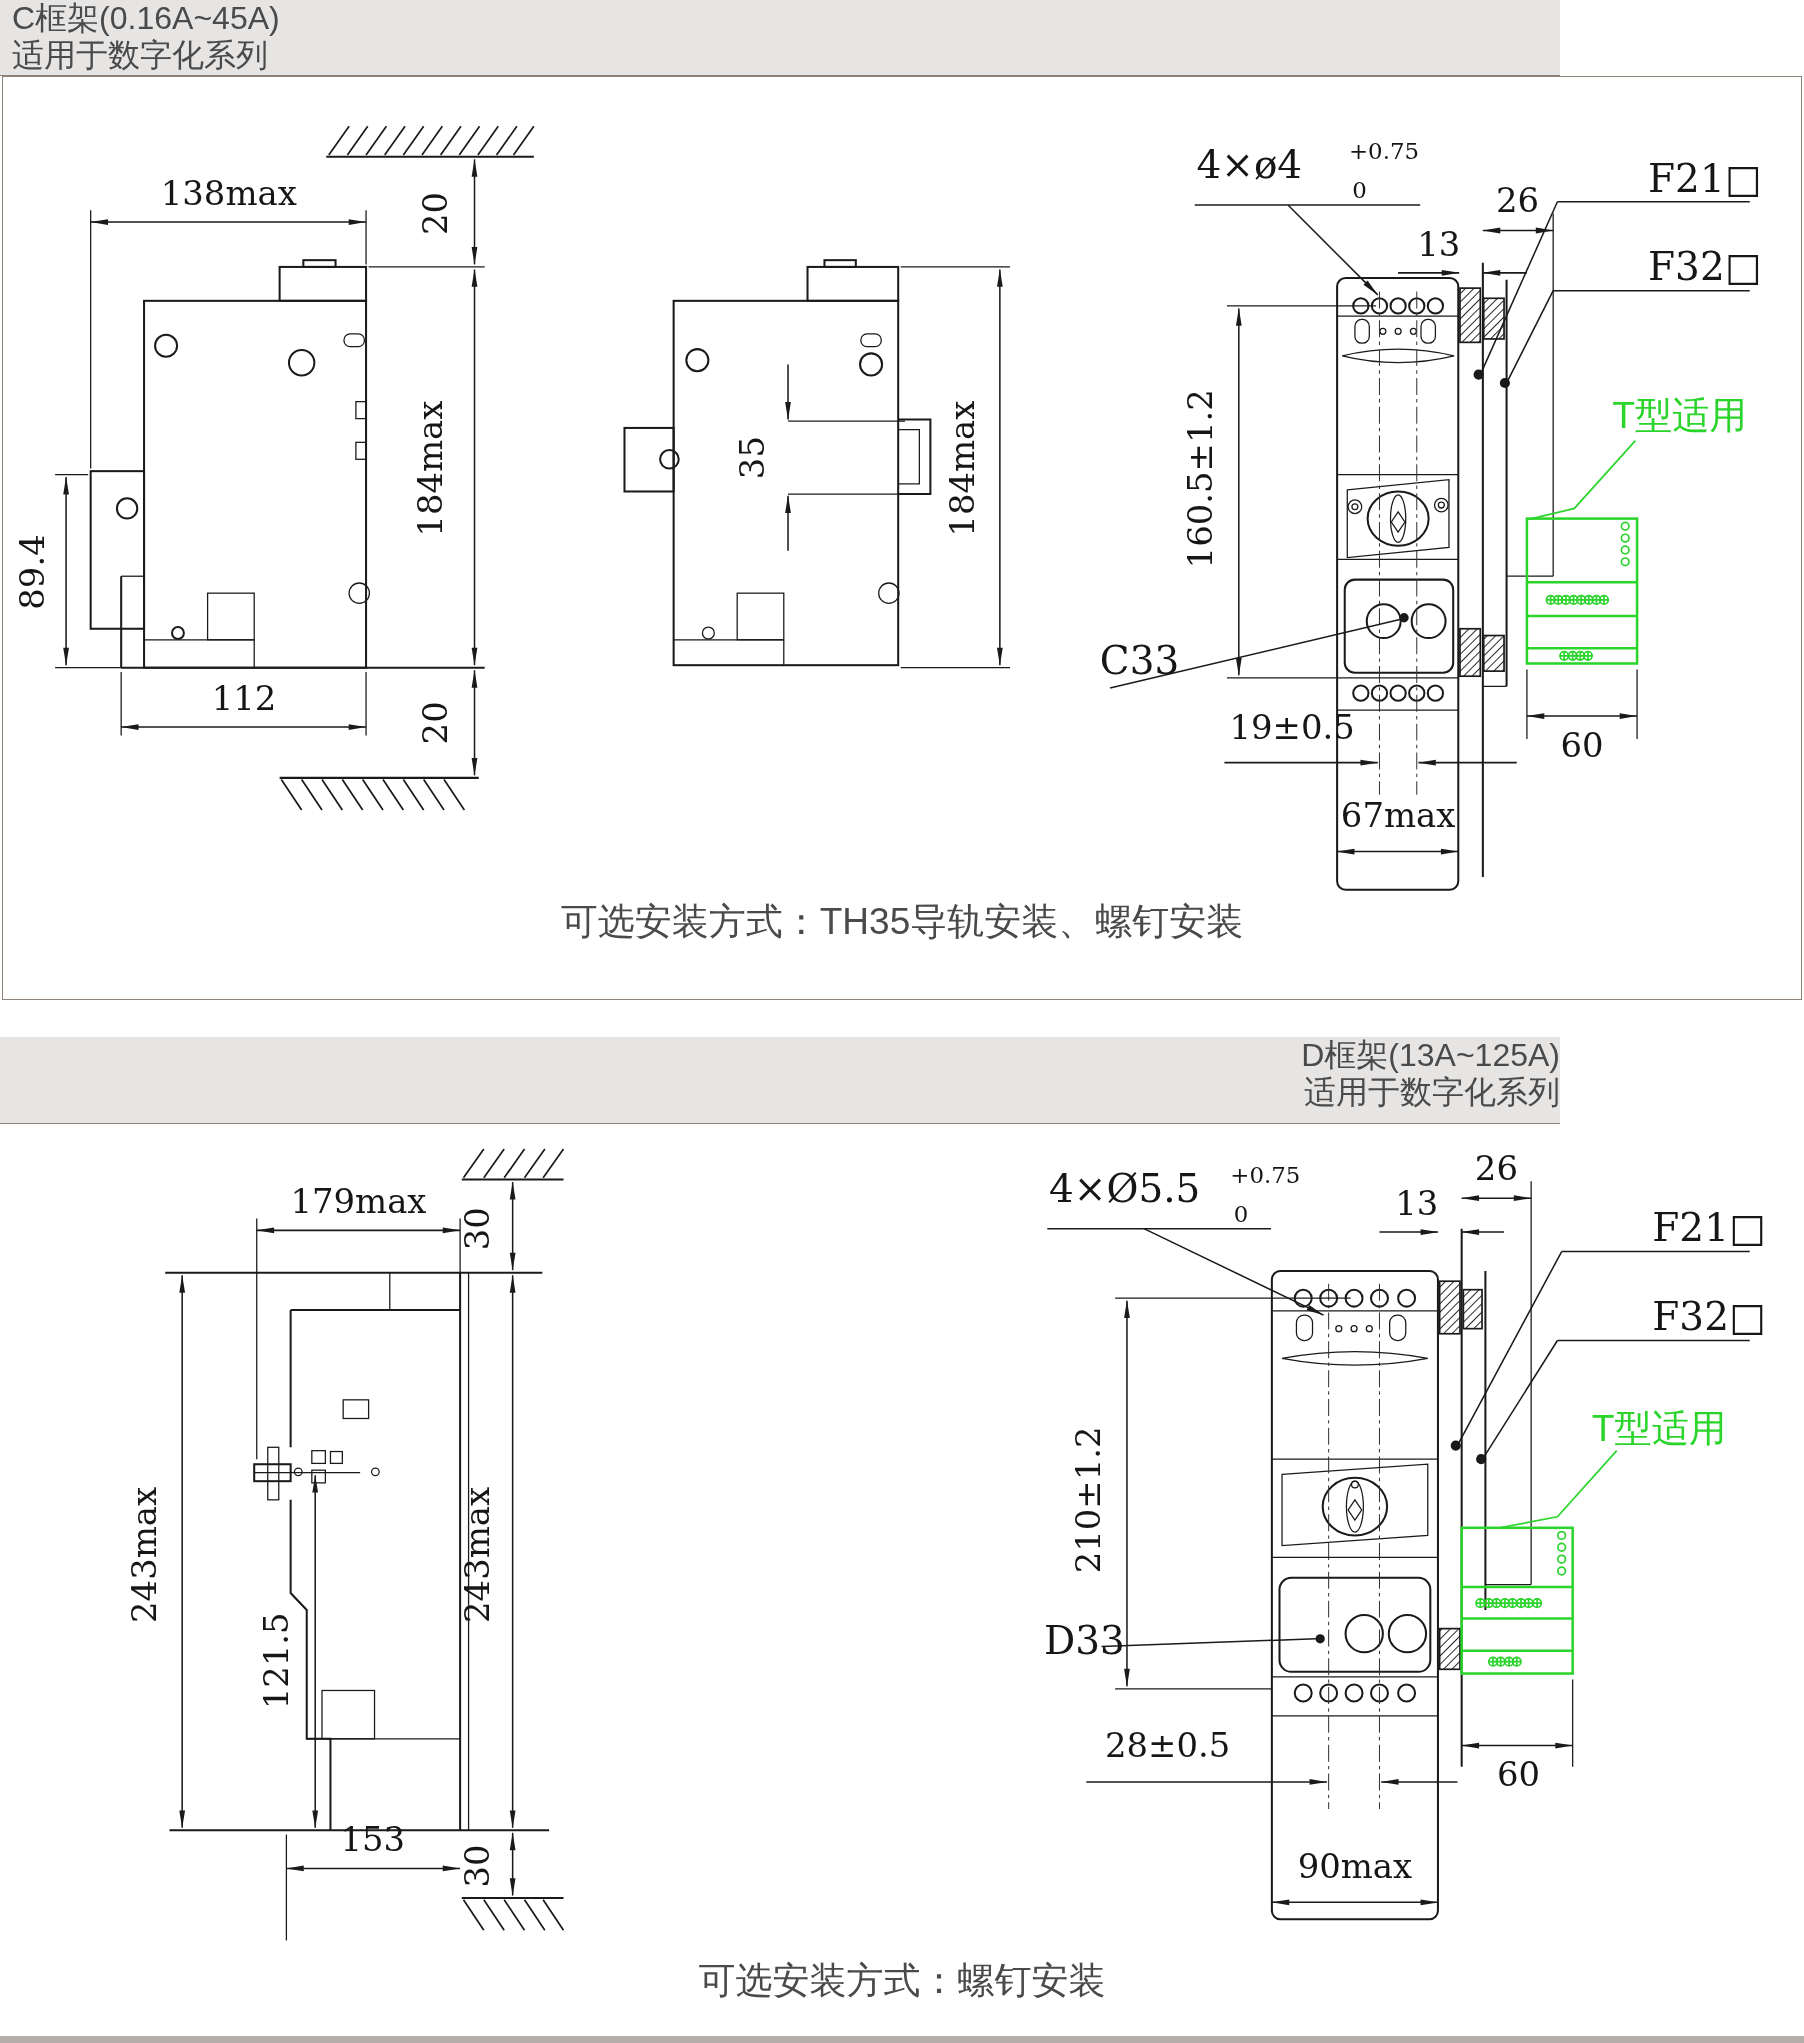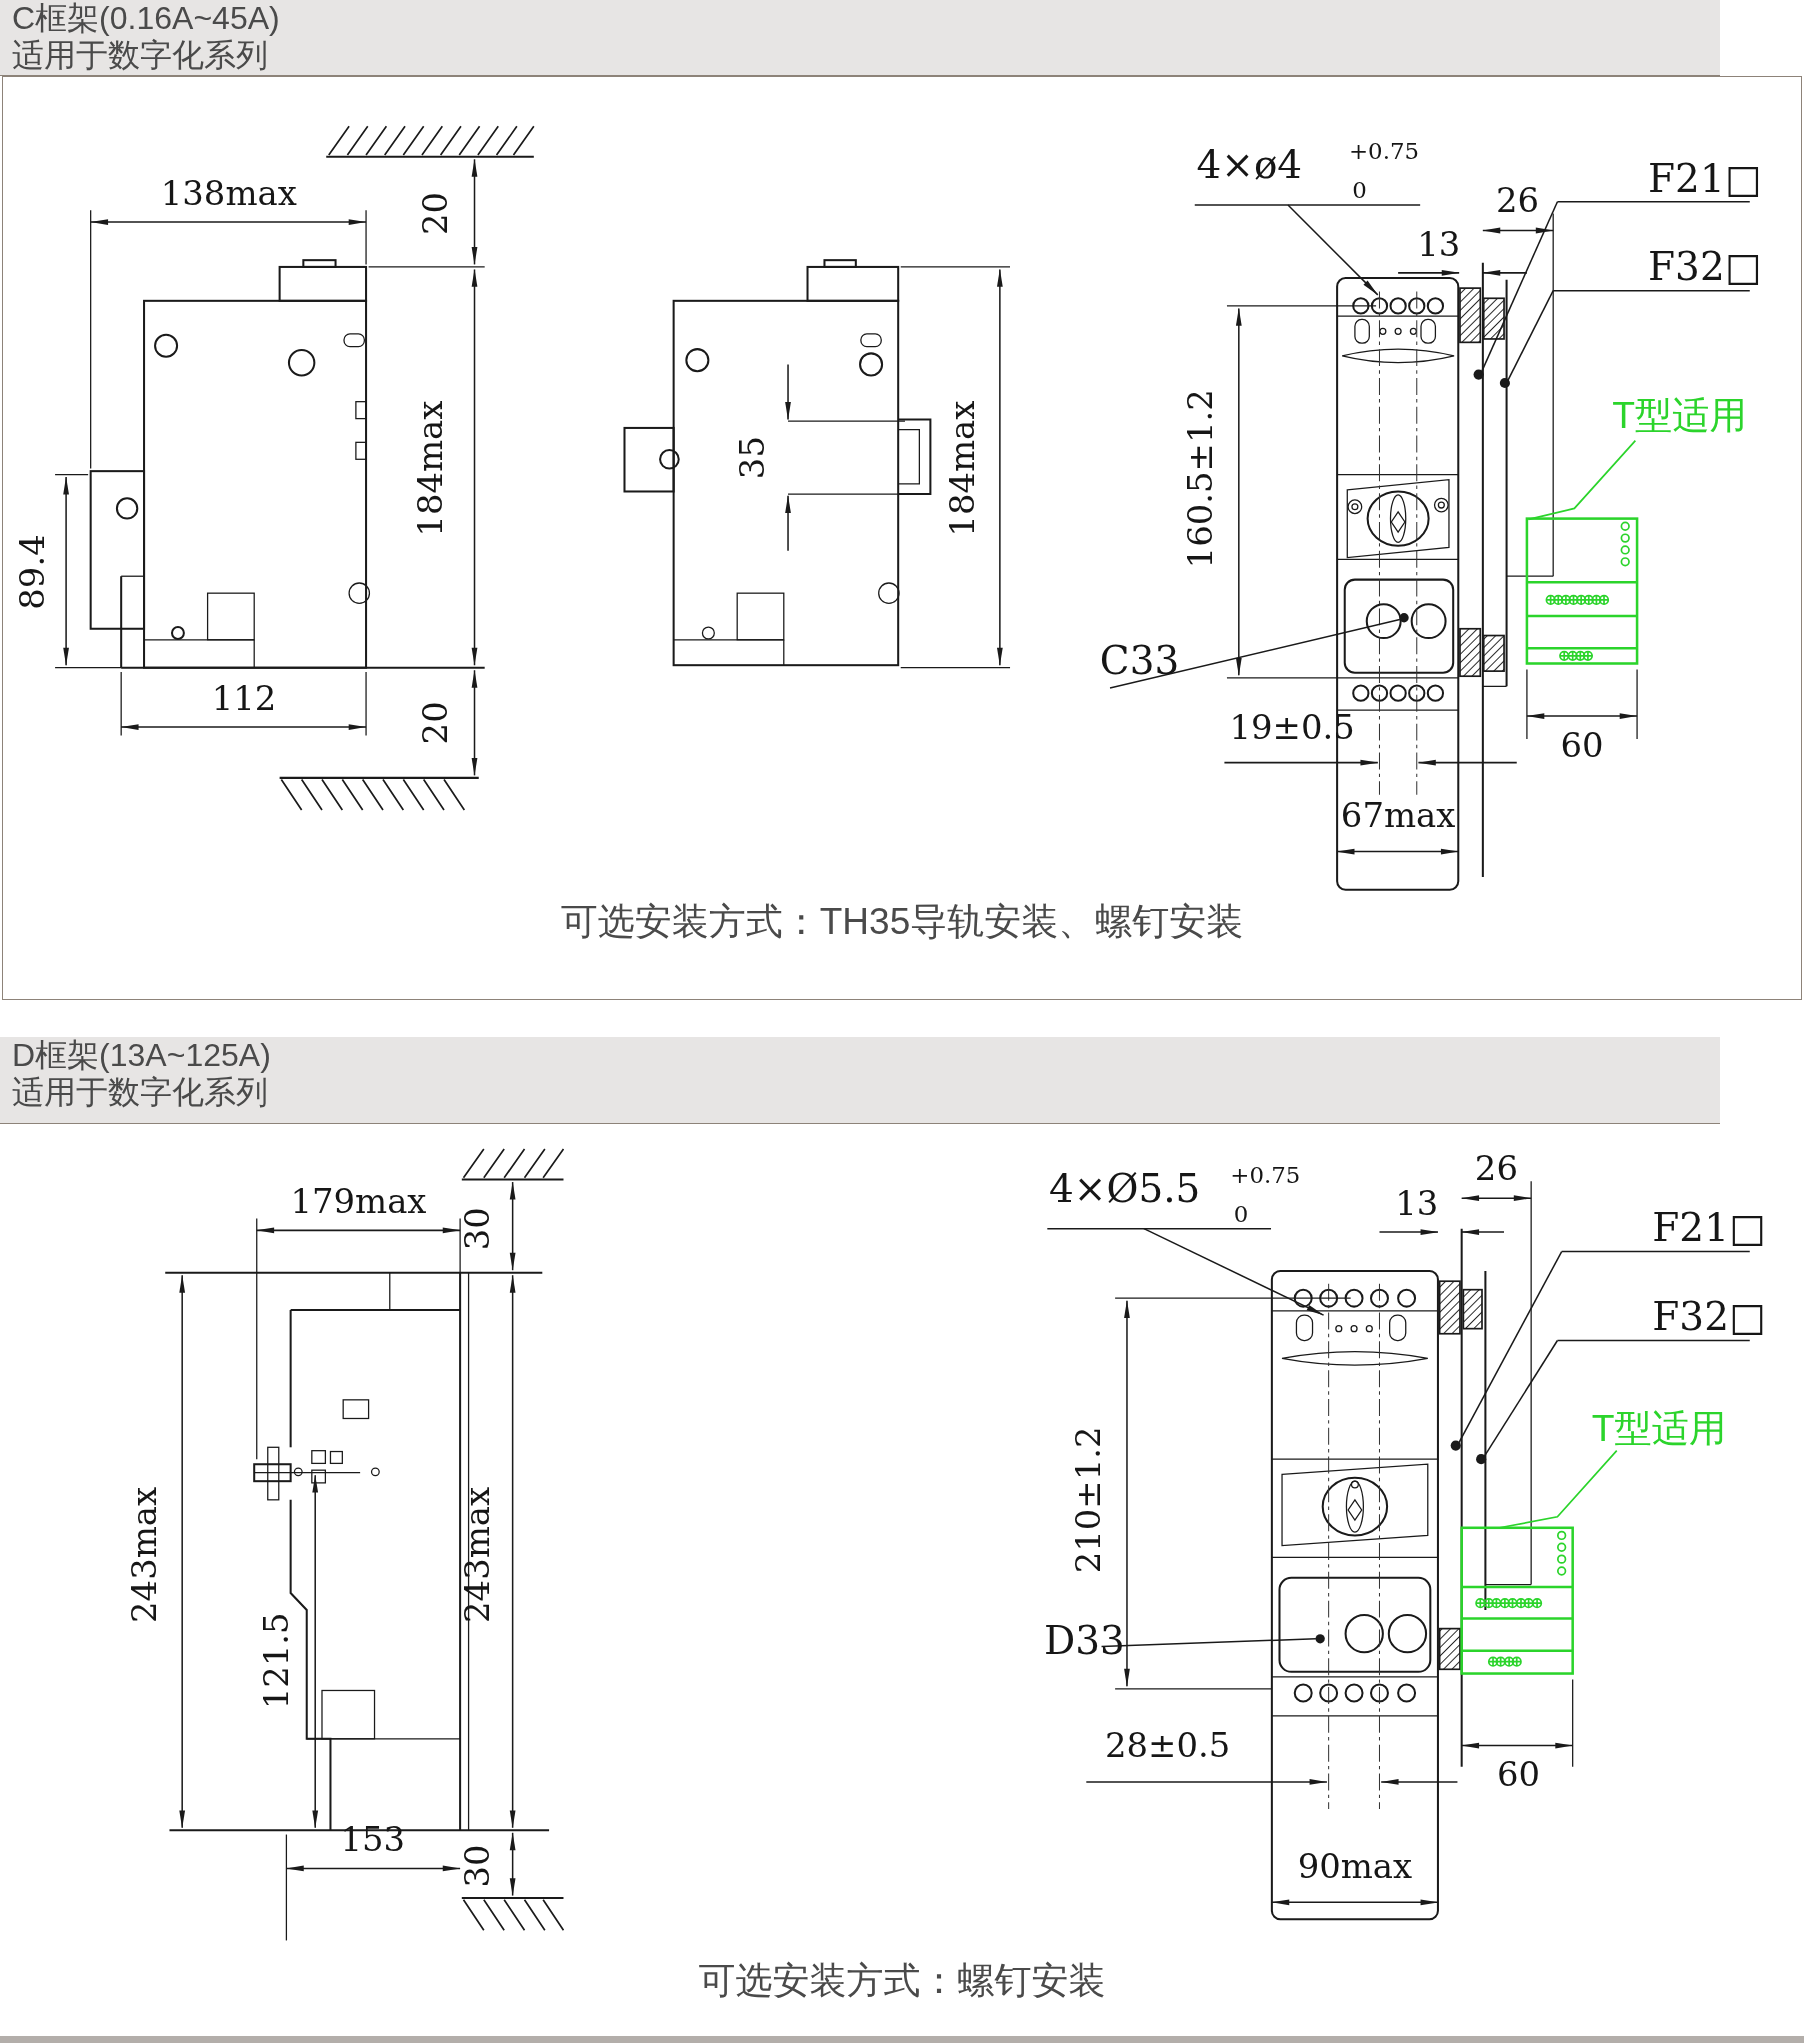--- a/index.html
+++ b/index.html
@@ -1,21 +1,21 @@
 <!DOCTYPE html>
 <html style="font-size:13.6px"><head>
 <meta charset="utf-8">
 <style>
   html,body{margin:0;padding:0;background:#fff;}
   #page{position:relative;width:1804px;height:2043px;background:#fff;overflow:hidden;
         font-family:"Liberation Sans",sans-serif;}
-  .band{position:absolute;left:0;width:1720px;background:#e7e5e4;color:#4a4a4a;}
+  .band{position:absolute;left:0;width:1560px;background:#e7e5e4;color:#4a4a4a;}
   .band .h1,.band .h2{margin:0;padding-left:12px;font-size:32px;line-height:37px;font-weight:400;}
   #band1{top:0;height:75px;border-bottom:1.7px solid #8d8379;}
-  #band2{top:1037px;height:86px;border-bottom:1.7px solid #8d8379;}
+  #band2{top:1037px;height:86px;border-bottom:1.7px solid #8d8379;text-align:right;}
   #box1{position:absolute;left:1.7px;top:76px;width:1798px;height:922px;border:1.7px solid #8d8379;background:#fff;}
   .caption{position:absolute;left:0;width:1804px;text-align:center;color:#4a4a4a;font-size:37px;}
   #cap1{top:897px;}
   #cap2{top:1956px;}
   #bottomline{position:absolute;left:0;top:2036px;width:1804px;height:7.6px;background:#b3aeaa;}
   svg{position:absolute;left:0;top:0;}
   .s{stroke:#1a1a1a;stroke-width:2.4;fill:none;}
   .thin{stroke:#1a1a1a;stroke-width:1.5;fill:none;}
   .dim{stroke:#1a1a1a;stroke-width:1.8;fill:none;}
   .cl{stroke:#333;stroke-width:1.2;fill:none;stroke-dasharray:20 5 4 5;}

